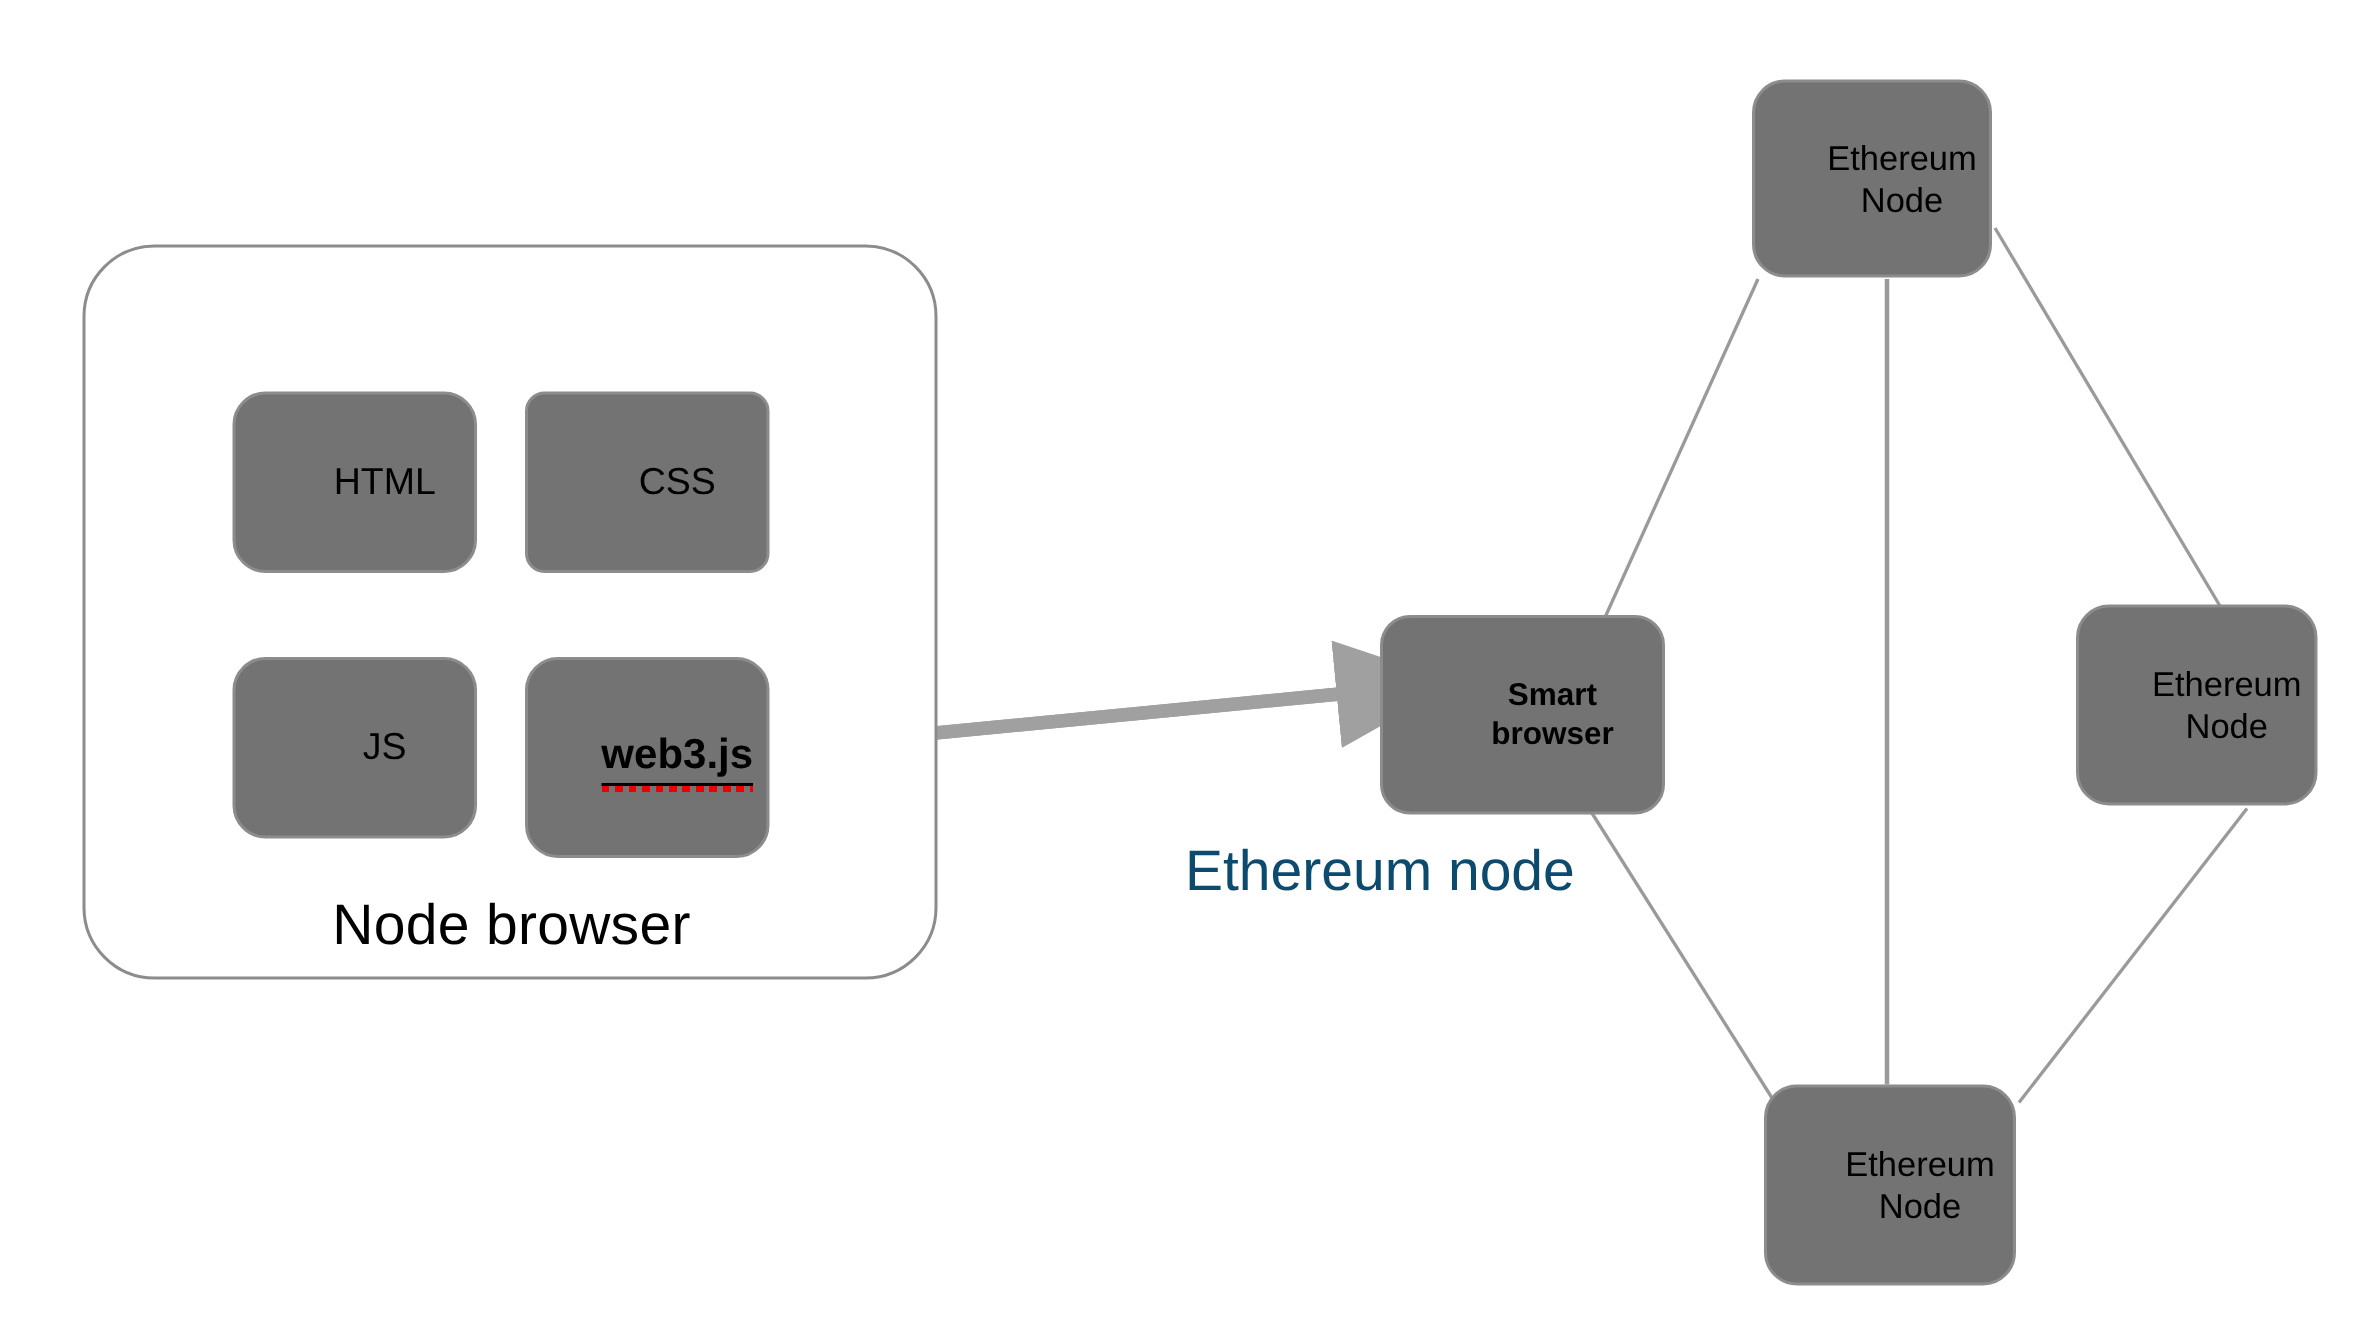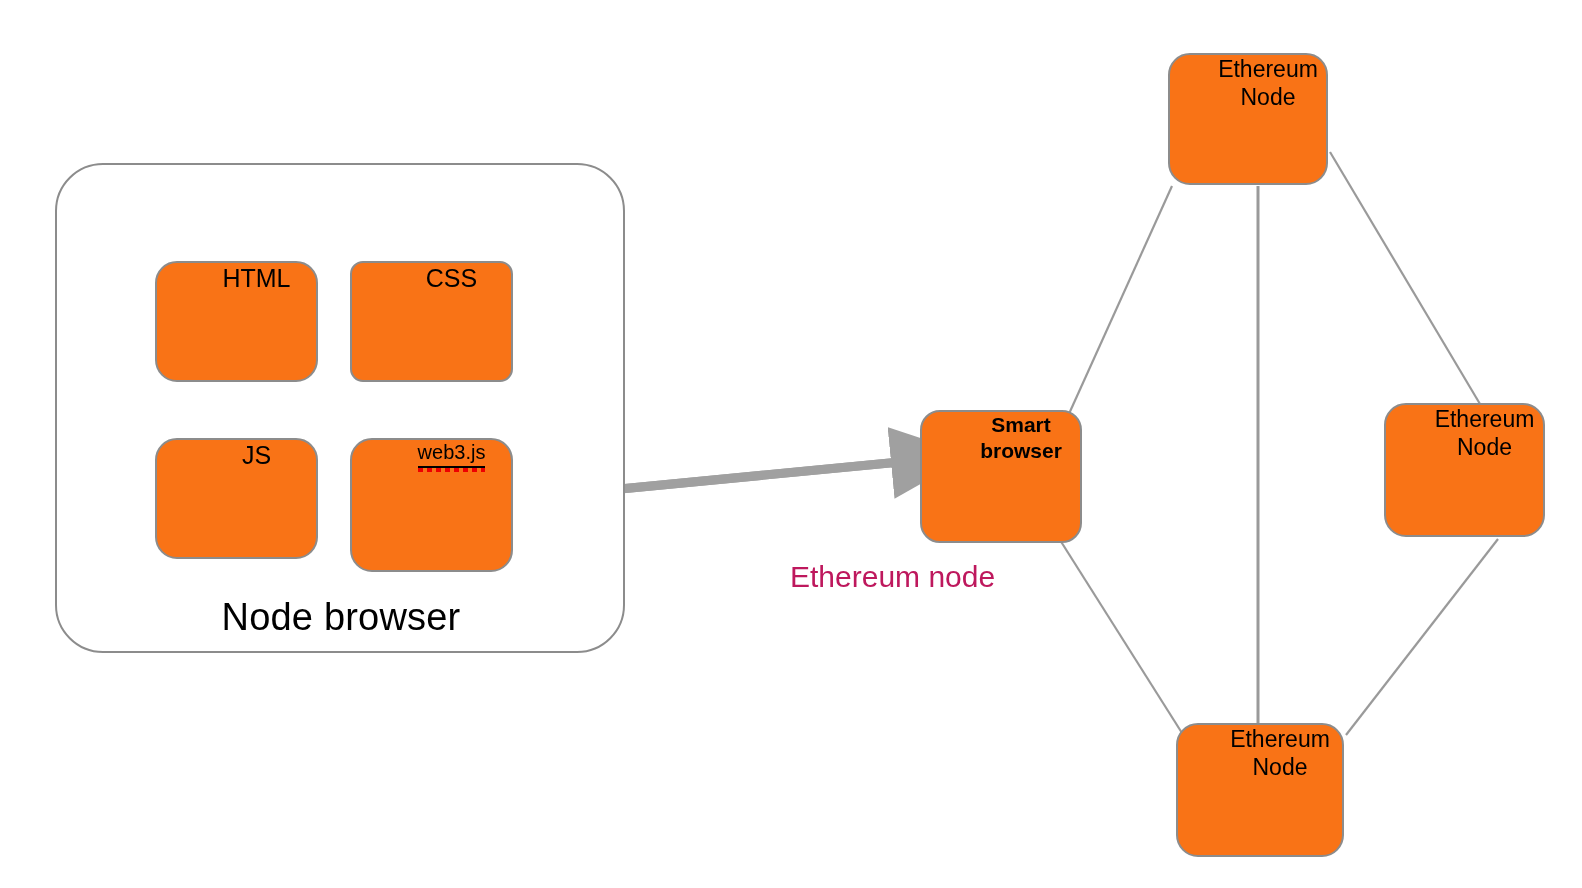--- a/index.html
+++ b/index.html
@@ -24,24 +24,24 @@
     width: 1582px;
     height: 888px;
     pointer-events: none;
   }
 
   
   .node {
     position: absolute;
     box-sizing: border-box;
     border: 2px solid #8c8c8c;
-    background: #f97316;
+    background: #737373;
     border-radius: 22px;
     display: flex;
-    align-items: flex-start;
+    align-items: center;
     justify-content: center;
     text-align: center;
     color: #000000;
     line-height: 1.22;
     padding-left: 40px;
   }
 
   
   .dapp-container {
     position: absolute;
@@ -59,22 +59,22 @@
     width: 163px;
     height: 121px;
     font-size: 25px;
   }
   .tile-html { left: 155px; top: 261px; }
   .tile-css  { left: 350px; top: 261px; border-radius: 13px; }
   .tile-js   { left: 155px; top: 438px; }
   .tile-web3 { left: 350px; top: 438px; width:163px; height:134px; }
 
   .web3-label {
-    font-weight: normal;
-    font-size: 20px;
+    font-weight: bold;
+    font-size: 28px;
     position: relative;
     display: inline-block;
     padding-bottom: 2px;
     border-bottom: 2px solid #000000;
   }
   .web3-label::after {
     content: "";
     position: absolute;
     left: 0;
     right: 0;
@@ -95,35 +95,35 @@
     text-align: center;
     font-size: 38px;
     color: #000000;
     letter-spacing: 0.2px;
   }
 
   
   .smart-contract {
     left: 920px;
     top: 410px;
-    width: 162px;
+    width: 190px;
     height: 133px;
     font-weight: bold;
     font-size: 21px;
     border-radius: 20px;
   }
 
   .ethereum-node-caption {
     position: absolute;
     left: 790px;
     top: 560px;
     width: 270px;
     text-align: left;
-    font-size: 30px;
-    color: #be185d;
+    font-size: 38px;
+    color: #0c4a6e;
   }
 
   
   .net-node { font-size: 23px; }
   .node-top    { left: 1168px; top: 53px;  width: 160px; height: 132px; }
   .node-right  { left: 1384px; top: 403px; width: 161px; height: 134px; }
   .node-bottom { left: 1176px; top: 723px; width: 168px; height: 134px; }
 
   .node-label { display: block; }
 </style>

